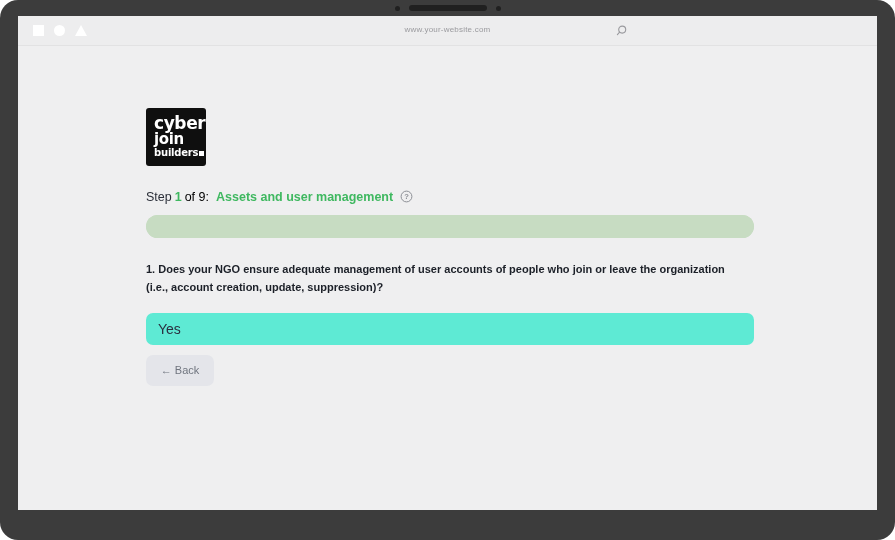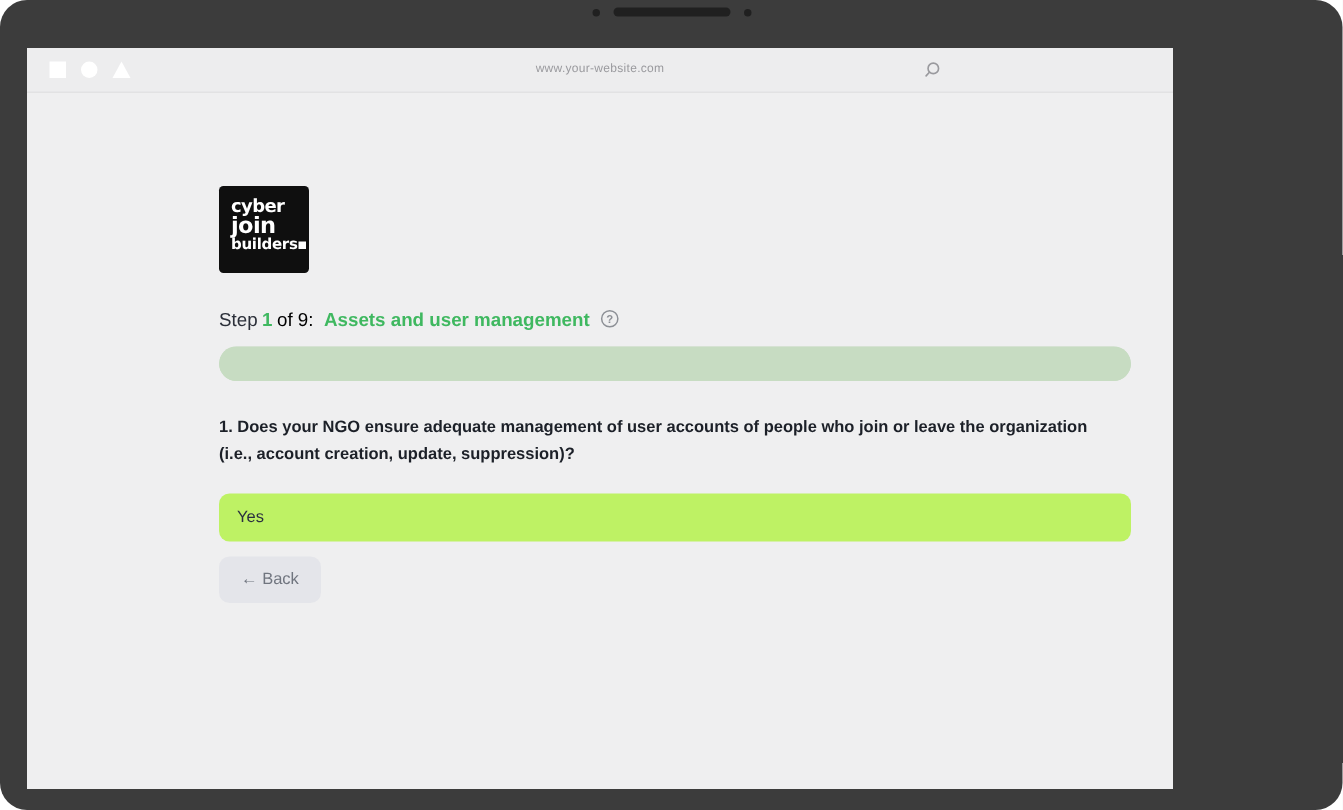--- a/index.html
+++ b/index.html
@@ -48,25 +48,24 @@
     height: 6px;
     border-radius: 3px;
     background: #202020;
   }
 
   
   .screen {
     position: absolute;
     left: 18px;
     top: 16px;
-    width: 764px;
+    width: 859px;
     height: 494px;
     background: #efeff0;
     overflow: hidden;
-    margin-top: 16px;
   }
 
   
   .chrome {
     position: relative;
     height: 29px;
     background: #ededee;
     border-bottom: 1px solid #e2e2e3;
   }
   .chrome-shapes {
@@ -132,21 +131,21 @@
     background: #0f0f0f;
     border-radius: 3px;
     color: #ffffff;
     box-sizing: border-box;
     padding: 7px 0 0 8px;
     font-family: "DejaVu Sans", sans-serif;
     font-weight: bold;
     line-height: 1.02;
     letter-spacing: -0.4px;
   }
-  .logo-l1 { font-size: 12px; }
+  .logo-l1 { font-size: 17px; }
   .logo-l2 { font-size: 15px; }
   .logo-l3 { font-size: 10px; letter-spacing: -0.2px; }
   .logo-l3 .dot {
     display: inline-block;
     width: 5px;
     height: 5px;
     background: #ffffff;
     margin-left: 1px;
     vertical-align: baseline;
   }
@@ -196,27 +195,27 @@
     color: #1c2028;
     line-height: 1.62;
   }
 
   .options {
     margin-top: 16px;
   }
   .option {
     width: 608px;
     height: 32px;
-    background: #bef264;
+    background: #5eead4;
     border-radius: 7px;
     box-sizing: border-box;
     display: flex;
     align-items: center;
     padding-left: 12px;
-    font-size: 11px;
+    font-size: 14px;
     color: #2b3040;
     margin-bottom: 6px;
     cursor: pointer;
   }
 
   .actions {
     margin-top: 10px;
     width: 608px;
     height: 31px;
     position: relative;

